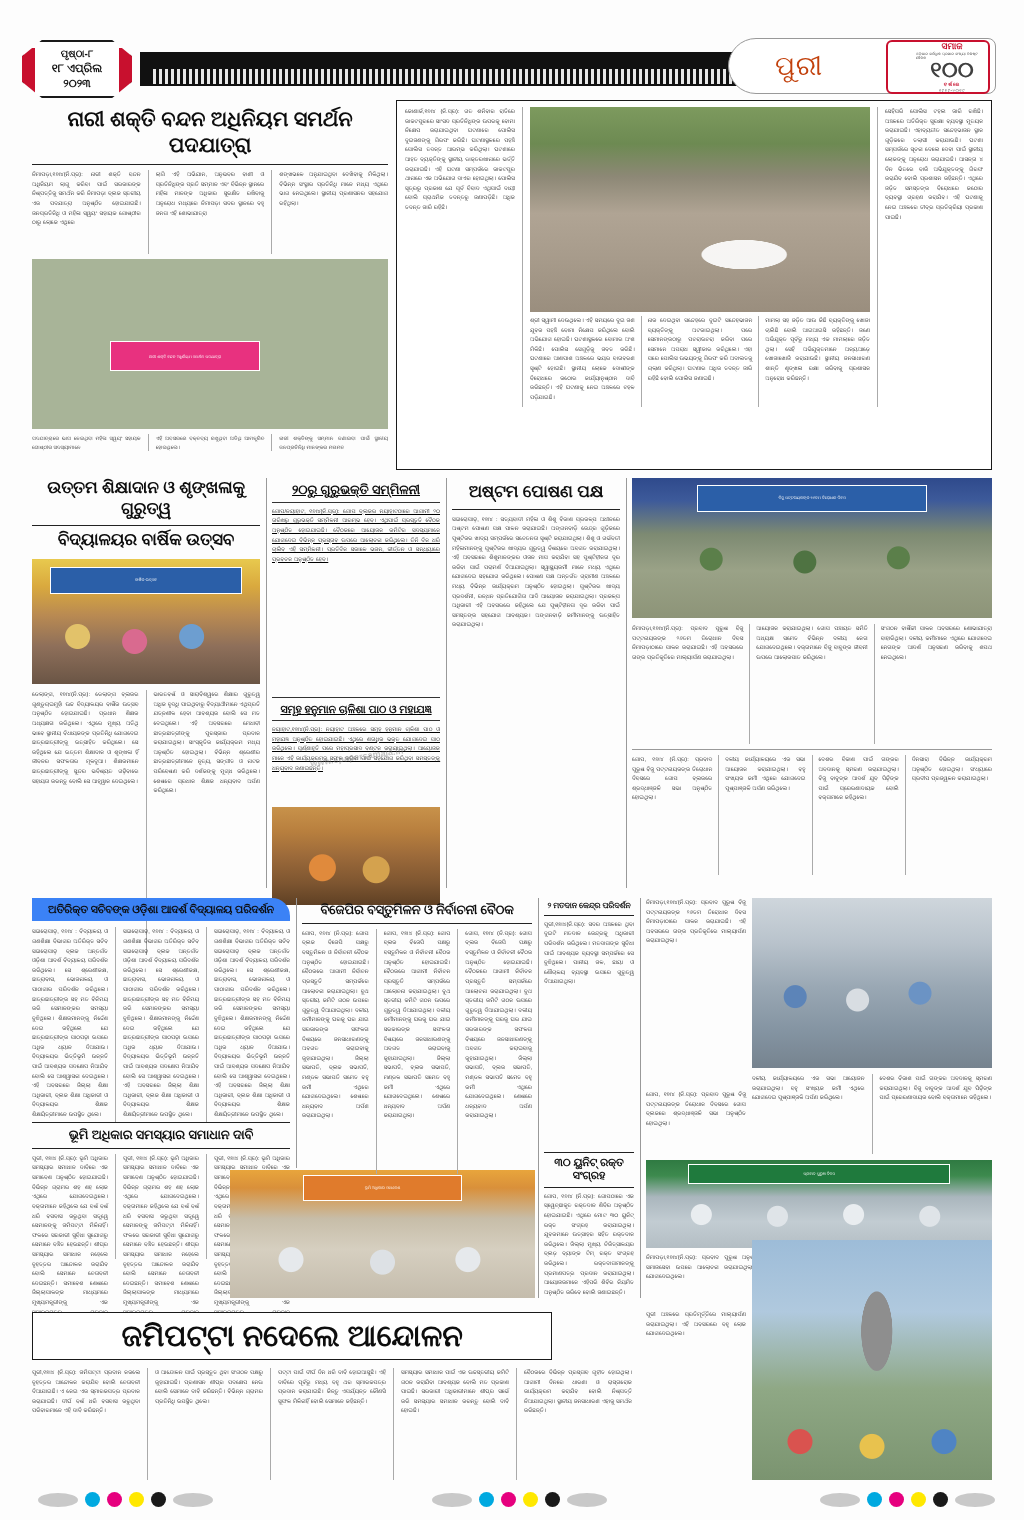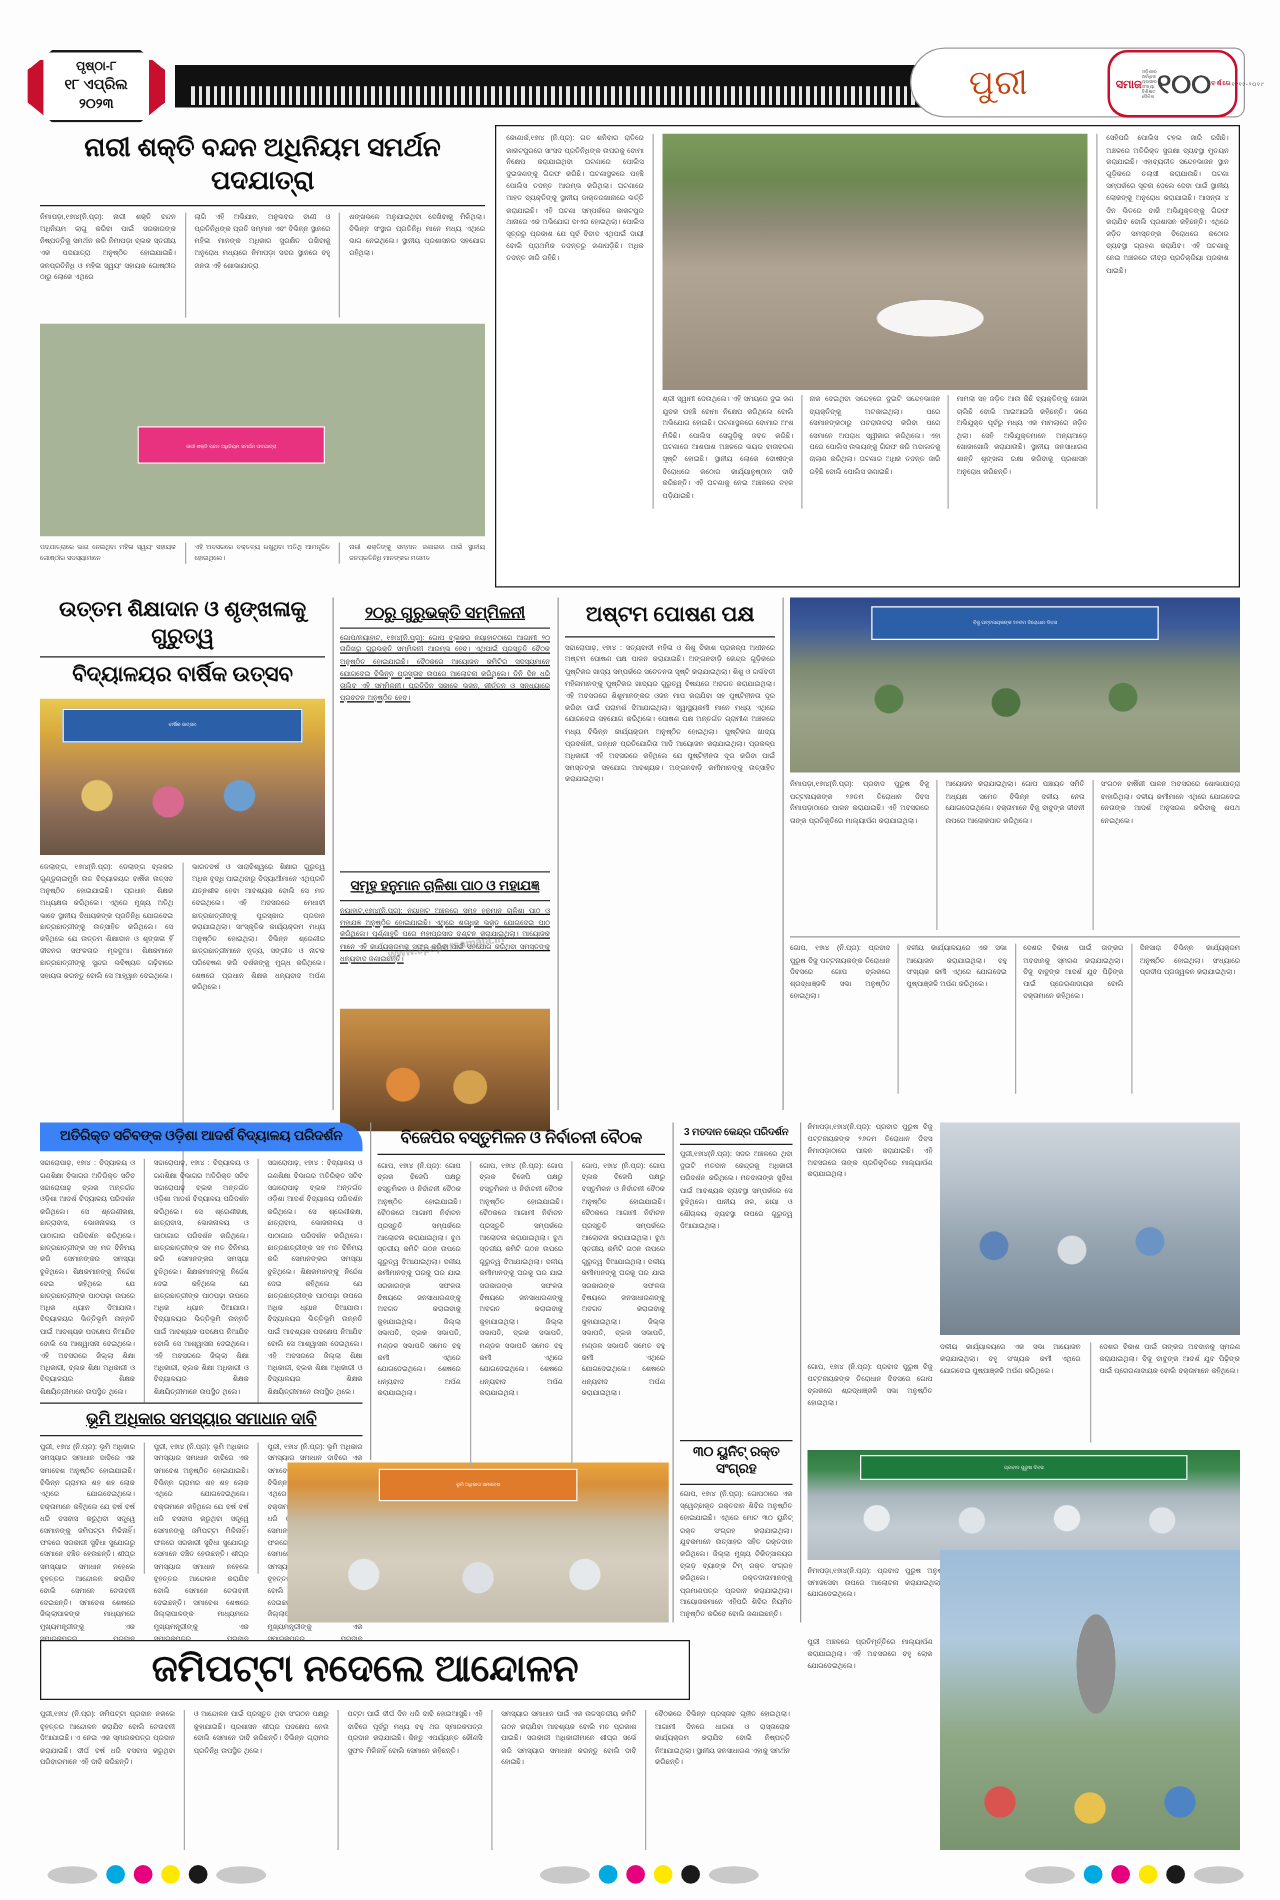--- a/index.html
+++ b/index.html
@@ -54,22 +54,22 @@
     position: absolute; right: 28px; top: 38px; width: 268px; height: 56px;
     background: #fff; border: 1.5px solid #999;
     border-radius: 28px 8px 8px 28px;
     display: flex; align-items: center; justify-content: flex-start;
     padding-left: 46px; z-index: 2;
   }
   .city-name { font-size: 27px; font-weight: normal; color: #c2410c; letter-spacing: .5px; }
   .logo-box {
     position: absolute; right: 34px; top: 40px;
     width: 104px; height: 54px;
-    border: 2.5px solid #c8102e; border-radius: 16px;
-    background: #fff; display: flex; flex-direction: row;
+    border: 2.5px solid #c8102e; border-radius: 6px;
+    background: #fff; display: flex; flex-direction: column;
     align-items: center; justify-content: center; z-index: 4; padding-left: 28px;
   }
   .logo-top { font-size: 9px; color: #c8102e; font-weight: bold; }
   .logo-sub { font-size: 3.6px; color: #333; letter-spacing: .2px; }
   .logo-main { font-size: 22px; color: #404040; font-weight: bold; line-height: .95; }
   .logo-bot { font-size: 5px; color: #c8102e; letter-spacing: 1px; font-weight: bold; }
   .logo-bot2 { font-size: 4.5px; color: #444; letter-spacing: .6px; }
 
   
   .hl {
@@ -313,21 +313,21 @@
     <div style="display:flex; gap:7px; margin-top:6px; height:195px;">
       <div class="body-txt" style="flex:1;">ସଦ୍ଦାରୋପାଢ଼, ୧୭ା୪ : ବିଦ୍ୟାଳୟ ଓ ଗଣଶିକ୍ଷା ବିଭାଗର ଅତିରିକ୍ତ ସଚିବ ସଦ୍ଦାରୋପାଢ଼ ବ୍ଲକ ଅନ୍ତର୍ଗତ ଓଡ଼ିଶା ଆଦର୍ଶ ବିଦ୍ୟାଳୟ ପରିଦର୍ଶନ କରିଥିଲେ। ସେ ଶ୍ରେଣୀକକ୍ଷ, ଛାତ୍ରାବାସ, ଭୋଜନାଳୟ ଓ ପାଠାଗାର ପରିଦର୍ଶନ କରିଥିଲେ। ଛାତ୍ରଛାତ୍ରୀଙ୍କ ସହ ମତ ବିନିମୟ କରି ସେମାନଙ୍କର ସମସ୍ୟା ବୁଝିଥିଲେ। ଶିକ୍ଷକମାନଙ୍କୁ ନିର୍ଦ୍ଦେଶ ଦେଇ କହିଥିଲେ ଯେ ଛାତ୍ରଛାତ୍ରୀଙ୍କ ପାଠପଢ଼ା ଉପରେ ଅଧିକ ଧ୍ୟାନ ଦିଆଯାଉ। ବିଦ୍ୟାଳୟର ଭିତ୍ତିଭୂମି ଉନ୍ନତି ପାଇଁ ଆବଶ୍ୟକ ପଦକ୍ଷେପ ନିଆଯିବ ବୋଲି ସେ ଆଶ୍ୱାସନା ଦେଇଥିଲେ। ଏହି ଅବସରରେ ଜିଲ୍ଲା ଶିକ୍ଷା ଅଧିକାରୀ, ବ୍ଲକ ଶିକ୍ଷା ଅଧିକାରୀ ଓ ବିଦ୍ୟାଳୟର ଶିକ୍ଷକ ଶିକ୍ଷୟିତ୍ରୀମାନେ ଉପସ୍ଥିତ ଥିଲେ।</div>
       <div class="sep-v"></div>
       <div class="body-txt" style="flex:1;">ସଦ୍ଦାରୋପାଢ଼, ୧୭ା୪ : ବିଦ୍ୟାଳୟ ଓ ଗଣଶିକ୍ଷା ବିଭାଗର ଅତିରିକ୍ତ ସଚିବ ସଦ୍ଦାରୋପାଢ଼ ବ୍ଲକ ଅନ୍ତର୍ଗତ ଓଡ଼ିଶା ଆଦର୍ଶ ବିଦ୍ୟାଳୟ ପରିଦର୍ଶନ କରିଥିଲେ। ସେ ଶ୍ରେଣୀକକ୍ଷ, ଛାତ୍ରାବାସ, ଭୋଜନାଳୟ ଓ ପାଠାଗାର ପରିଦର୍ଶନ କରିଥିଲେ। ଛାତ୍ରଛାତ୍ରୀଙ୍କ ସହ ମତ ବିନିମୟ କରି ସେମାନଙ୍କର ସମସ୍ୟା ବୁଝିଥିଲେ। ଶିକ୍ଷକମାନଙ୍କୁ ନିର୍ଦ୍ଦେଶ ଦେଇ କହିଥିଲେ ଯେ ଛାତ୍ରଛାତ୍ରୀଙ୍କ ପାଠପଢ଼ା ଉପରେ ଅଧିକ ଧ୍ୟାନ ଦିଆଯାଉ। ବିଦ୍ୟାଳୟର ଭିତ୍ତିଭୂମି ଉନ୍ନତି ପାଇଁ ଆବଶ୍ୟକ ପଦକ୍ଷେପ ନିଆଯିବ ବୋଲି ସେ ଆଶ୍ୱାସନା ଦେଇଥିଲେ। ଏହି ଅବସରରେ ଜିଲ୍ଲା ଶିକ୍ଷା ଅଧିକାରୀ, ବ୍ଲକ ଶିକ୍ଷା ଅଧିକାରୀ ଓ ବିଦ୍ୟାଳୟର ଶିକ୍ଷକ ଶିକ୍ଷୟିତ୍ରୀମାନେ ଉପସ୍ଥିତ ଥିଲେ।</div>
       <div class="sep-v"></div>
       <div class="body-txt" style="flex:1;">ସଦ୍ଦାରୋପାଢ଼, ୧୭ା୪ : ବିଦ୍ୟାଳୟ ଓ ଗଣଶିକ୍ଷା ବିଭାଗର ଅତିରିକ୍ତ ସଚିବ ସଦ୍ଦାରୋପାଢ଼ ବ୍ଲକ ଅନ୍ତର୍ଗତ ଓଡ଼ିଶା ଆଦର୍ଶ ବିଦ୍ୟାଳୟ ପରିଦର୍ଶନ କରିଥିଲେ। ସେ ଶ୍ରେଣୀକକ୍ଷ, ଛାତ୍ରାବାସ, ଭୋଜନାଳୟ ଓ ପାଠାଗାର ପରିଦର୍ଶନ କରିଥିଲେ। ଛାତ୍ରଛାତ୍ରୀଙ୍କ ସହ ମତ ବିନିମୟ କରି ସେମାନଙ୍କର ସମସ୍ୟା ବୁଝିଥିଲେ। ଶିକ୍ଷକମାନଙ୍କୁ ନିର୍ଦ୍ଦେଶ ଦେଇ କହିଥିଲେ ଯେ ଛାତ୍ରଛାତ୍ରୀଙ୍କ ପାଠପଢ଼ା ଉପରେ ଅଧିକ ଧ୍ୟାନ ଦିଆଯାଉ। ବିଦ୍ୟାଳୟର ଭିତ୍ତିଭୂମି ଉନ୍ନତି ପାଇଁ ଆବଶ୍ୟକ ପଦକ୍ଷେପ ନିଆଯିବ ବୋଲି ସେ ଆଶ୍ୱାସନା ଦେଇଥିଲେ। ଏହି ଅବସରରେ ଜିଲ୍ଲା ଶିକ୍ଷା ଅଧିକାରୀ, ବ୍ଲକ ଶିକ୍ଷା ଅଧିକାରୀ ଓ ବିଦ୍ୟାଳୟର ଶିକ୍ଷକ ଶିକ୍ଷୟିତ୍ରୀମାନେ ଉପସ୍ଥିତ ଥିଲେ।</div>
     </div>
   </div>
 
   <div style="position:absolute; left:32px; top:1122px; width:258px; height:180px;">
-    <div class="hl hl-sm" style="padding:4px 0 5px; border-top:1.2px solid #222; border-bottom:1.2px solid #222;text-decoration:underline;">ଭୂମି ଅଧିକାର ସମସ୍ୟାର ସମାଧାନ ଦାବି</div>
+    <div class="hl hl-sm" style="padding:4px 0 5px; border-top:1.2px solid #222; border-bottom:1.2px solid #222;">ଭୂମି ଅଧିକାର ସମସ୍ୟାର ସମାଧାନ ଦାବି</div>
     <div style="display:flex; gap:7px; margin-top:5px; height:105px;">
       <div class="body-txt" style="flex:1;">ପୁରୀ, ୧୭ା୪ (ନି.ପ୍ର): ଭୂମି ଅଧିକାର ସମସ୍ୟାର ସମାଧାନ ଦାବିରେ ଏକ ସମାବେଶ ଅନୁଷ୍ଠିତ ହୋଇଯାଇଛି। ବିଭିନ୍ନ ଗ୍ରାମର ଶହ ଶହ ଲୋକ ଏଥିରେ ଯୋଗଦେଇଥିଲେ। ବକ୍ତାମାନେ କହିଥିଲେ ଯେ ବର୍ଷ ବର୍ଷ ଧରି ବସବାସ କରୁଥିବା ସତ୍ତ୍ୱେ ସେମାନଙ୍କୁ ଜମିପଟ୍ଟା ମିଳିନାହିଁ। ଫଳରେ ସରକାରୀ ସୁବିଧା ସୁଯୋଗରୁ ସେମାନେ ବଞ୍ଚିତ ହେଉଛନ୍ତି। ଶୀଘ୍ର ସମସ୍ୟାର ସମାଧାନ ନହେଲେ ବୃହତ୍ତର ଆନ୍ଦୋଳନ କରାଯିବ ବୋଲି ସେମାନେ ଚେତାବନୀ ଦେଇଛନ୍ତି। ସମାବେଶ ଶେଷରେ ଜିଲ୍ଲାପାଳଙ୍କ ମାଧ୍ୟମରେ ମୁଖ୍ୟମନ୍ତ୍ରୀଙ୍କୁ ଏକ ସ୍ମାରକପତ୍ର ପ୍ରଦାନ କରାଯାଇଥିଲା।</div>
       <div class="sep-v"></div>
       <div class="body-txt" style="flex:1;">ପୁରୀ, ୧୭ା୪ (ନି.ପ୍ର): ଭୂମି ଅଧିକାର ସମସ୍ୟାର ସମାଧାନ ଦାବିରେ ଏକ ସମାବେଶ ଅନୁଷ୍ଠିତ ହୋଇଯାଇଛି। ବିଭିନ୍ନ ଗ୍ରାମର ଶହ ଶହ ଲୋକ ଏଥିରେ ଯୋଗଦେଇଥିଲେ। ବକ୍ତାମାନେ କହିଥିଲେ ଯେ ବର୍ଷ ବର୍ଷ ଧରି ବସବାସ କରୁଥିବା ସତ୍ତ୍ୱେ ସେମାନଙ୍କୁ ଜମିପଟ୍ଟା ମିଳିନାହିଁ। ଫଳରେ ସରକାରୀ ସୁବିଧା ସୁଯୋଗରୁ ସେମାନେ ବଞ୍ଚିତ ହେଉଛନ୍ତି। ଶୀଘ୍ର ସମସ୍ୟାର ସମାଧାନ ନହେଲେ ବୃହତ୍ତର ଆନ୍ଦୋଳନ କରାଯିବ ବୋଲି ସେମାନେ ଚେତାବନୀ ଦେଇଛନ୍ତି। ସମାବେଶ ଶେଷରେ ଜିଲ୍ଲାପାଳଙ୍କ ମାଧ୍ୟମରେ ମୁଖ୍ୟମନ୍ତ୍ରୀଙ୍କୁ ଏକ ସ୍ମାରକପତ୍ର ପ୍ରଦାନ କରାଯାଇଥିଲା।</div>
       <div class="sep-v"></div>
       <div class="body-txt" style="flex:1;">ପୁରୀ, ୧୭ା୪ (ନି.ପ୍ର): ଭୂମି ଅଧିକାର ସମସ୍ୟାର ସମାଧାନ ଦାବିରେ ଏକ ସମାବେଶ ଅନୁଷ୍ଠିତ ହୋଇଯାଇଛି। ବିଭିନ୍ନ ଗ୍ରାମର ଶହ ଶହ ଲୋକ ଏଥିରେ ଯୋଗଦେଇଥିଲେ। ବକ୍ତାମାନେ କହିଥିଲେ ଯେ ବର୍ଷ ବର୍ଷ ଧରି ବସବାସ କରୁଥିବା ସତ୍ତ୍ୱେ ସେମାନଙ୍କୁ ଜମିପଟ୍ଟା ମିଳିନାହିଁ। ଫଳରେ ସରକାରୀ ସୁବିଧା ସୁଯୋଗରୁ ସେମାନେ ବଞ୍ଚିତ ହେଉଛନ୍ତି। ଶୀଘ୍ର ସମସ୍ୟାର ସମାଧାନ ନହେଲେ ବୃହତ୍ତର ଆନ୍ଦୋଳନ କରାଯିବ ବୋଲି ସେମାନେ ଚେତାବନୀ ଦେଇଛନ୍ତି। ସମାବେଶ ଶେଷରେ ଜିଲ୍ଲାପାଳଙ୍କ ମାଧ୍ୟମରେ ମୁଖ୍ୟମନ୍ତ୍ରୀଙ୍କୁ ଏକ ସ୍ମାରକପତ୍ର ପ୍ରଦାନ କରାଯାଇଥିଲା।</div>
     </div>
   </div>
 
   <div class="photo hall" style="position:absolute; left:230px; top:1170px; width:305px; height:128px;">
@@ -343,21 +343,21 @@
       <div class="sep-v"></div>
       <div class="body-txt" style="flex:1;">ଗୋପ, ୧୭ା୪ (ନି.ପ୍ର): ଗୋପ ବ୍ଲକ ବିଜେପି ପକ୍ଷରୁ ବସ୍ତୁମିଳନ ଓ ନିର୍ବାଚନୀ ବୈଠକ ଅନୁଷ୍ଠିତ ହୋଇଯାଇଛି। ବୈଠକରେ ଆଗାମୀ ନିର୍ବାଚନ ପ୍ରସ୍ତୁତି ସମ୍ପର୍କରେ ଆଲୋଚନା କରାଯାଇଥିଲା। ବୁଥ ସ୍ତରୀୟ କମିଟି ଗଠନ ଉପରେ ଗୁରୁତ୍ୱ ଦିଆଯାଇଥିଲା। ଦଳୀୟ କର୍ମୀମାନଙ୍କୁ ଘରକୁ ଘର ଯାଇ ସରକାରଙ୍କ ସଫଳତା ବିଷୟରେ ଜନସାଧାରଣଙ୍କୁ ଅବଗତ କରାଇବାକୁ କୁହାଯାଇଥିଲା। ଜିଲ୍ଲା ସଭାପତି, ବ୍ଲକ ସଭାପତି, ମଣ୍ଡଳ ସଭାପତି ସମେତ ବହୁ କର୍ମୀ ଏଥିରେ ଯୋଗଦେଇଥିଲେ। ଶେଷରେ ଧନ୍ୟବାଦ ଅର୍ପଣ କରାଯାଇଥିଲା।</div>
       <div class="sep-v"></div>
       <div class="body-txt" style="flex:1;">ଗୋପ, ୧୭ା୪ (ନି.ପ୍ର): ଗୋପ ବ୍ଲକ ବିଜେପି ପକ୍ଷରୁ ବସ୍ତୁମିଳନ ଓ ନିର୍ବାଚନୀ ବୈଠକ ଅନୁଷ୍ଠିତ ହୋଇଯାଇଛି। ବୈଠକରେ ଆଗାମୀ ନିର୍ବାଚନ ପ୍ରସ୍ତୁତି ସମ୍ପର୍କରେ ଆଲୋଚନା କରାଯାଇଥିଲା। ବୁଥ ସ୍ତରୀୟ କମିଟି ଗଠନ ଉପରେ ଗୁରୁତ୍ୱ ଦିଆଯାଇଥିଲା। ଦଳୀୟ କର୍ମୀମାନଙ୍କୁ ଘରକୁ ଘର ଯାଇ ସରକାରଙ୍କ ସଫଳତା ବିଷୟରେ ଜନସାଧାରଣଙ୍କୁ ଅବଗତ କରାଇବାକୁ କୁହାଯାଇଥିଲା। ଜିଲ୍ଲା ସଭାପତି, ବ୍ଲକ ସଭାପତି, ମଣ୍ଡଳ ସଭାପତି ସମେତ ବହୁ କର୍ମୀ ଏଥିରେ ଯୋଗଦେଇଥିଲେ। ଶେଷରେ ଧନ୍ୟବାଦ ଅର୍ପଣ କରାଯାଇଥିଲା।</div>
     </div>
   </div>
 
   <div style="position:absolute; left:538px; top:898px; width:1px; height:400px; background:#999;"></div>
 
   <div style="position:absolute; left:544px; top:898px; width:90px; height:250px;">
-    <div class="hl" style="font-size:8px; padding:3px 0 4px; border-bottom:1px solid #222;">3 ମତଦାନ କେନ୍ଦ୍ର ପରିଦର୍ଶନ</div>
+    <div class="hl" style="font-size:8px; padding:3px 0 4px; border-bottom:1px solid #222;">୨ ମତଦାନ କେନ୍ଦ୍ର ପରିଦର୍ଶନ</div>
     <div class="body-txt" style="margin-top:4px; height:225px;">ପୁରୀ,୧୭ା୪(ନି.ପ୍ର): ସଦର ଅଞ୍ଚଳରେ ଥିବା ଦୁଇଟି ମତଦାନ କେନ୍ଦ୍ରକୁ ଅଧିକାରୀ ପରିଦର୍ଶନ କରିଥିଲେ। ମତଦାତାଙ୍କ ସୁବିଧା ପାଇଁ ଆବଶ୍ୟକ ବ୍ୟବସ୍ଥା ସମ୍ପର୍କରେ ସେ ବୁଝିଥିଲେ। ପାନୀୟ ଜଳ, ଛାୟା ଓ ଶୌଚାଳୟ ବ୍ୟବସ୍ଥା ଉପରେ ଗୁରୁତ୍ୱ ଦିଆଯାଇଥିଲା।</div>
   </div>
 
   <div style="position:absolute; left:544px; top:1152px; width:90px; height:150px;">
     <div class="hl hl-xs" style="padding:3px 0 4px; border-top:1px solid #222; border-bottom:1px solid #222;">୩୦ ୟୁନିଟ୍ ରକ୍ତ ସଂଗ୍ରହ</div>
     <div class="body-txt" style="margin-top:4px; height:120px;">ଗୋପ, ୧୭ା୪ (ନି.ପ୍ର): ଗୋପଠାରେ ଏକ ସ୍ୱେଚ୍ଛାକୃତ ରକ୍ତଦାନ ଶିବିର ଅନୁଷ୍ଠିତ ହୋଇଯାଇଛି। ଏଥିରେ ମୋଟ ୩୦ ୟୁନିଟ୍ ରକ୍ତ ସଂଗ୍ରହ କରାଯାଇଥିଲା। ଯୁବକମାନେ ଉତ୍ସାହର ସହିତ ରକ୍ତଦାନ କରିଥିଲେ। ଜିଲ୍ଲା ମୁଖ୍ୟ ଚିକିତ୍ସାଳୟର ବ୍ଲଡ଼ ବ୍ୟାଙ୍କ ଟିମ୍ ରକ୍ତ ସଂଗ୍ରହ କରିଥିଲେ। ରକ୍ତଦାତାମାନଙ୍କୁ ପ୍ରମାଣପତ୍ର ପ୍ରଦାନ କରାଯାଇଥିଲା। ଆୟୋଜକମାନେ ଏହିପରି ଶିବିର ନିୟମିତ ଅନୁଷ୍ଠିତ କରିବେ ବୋଲି ଜଣାଇଛନ୍ତି।</div>
   </div>
 
   <div style="position:absolute; left:640px; top:898px; width:1px; height:400px; background:#999;"></div>
 

